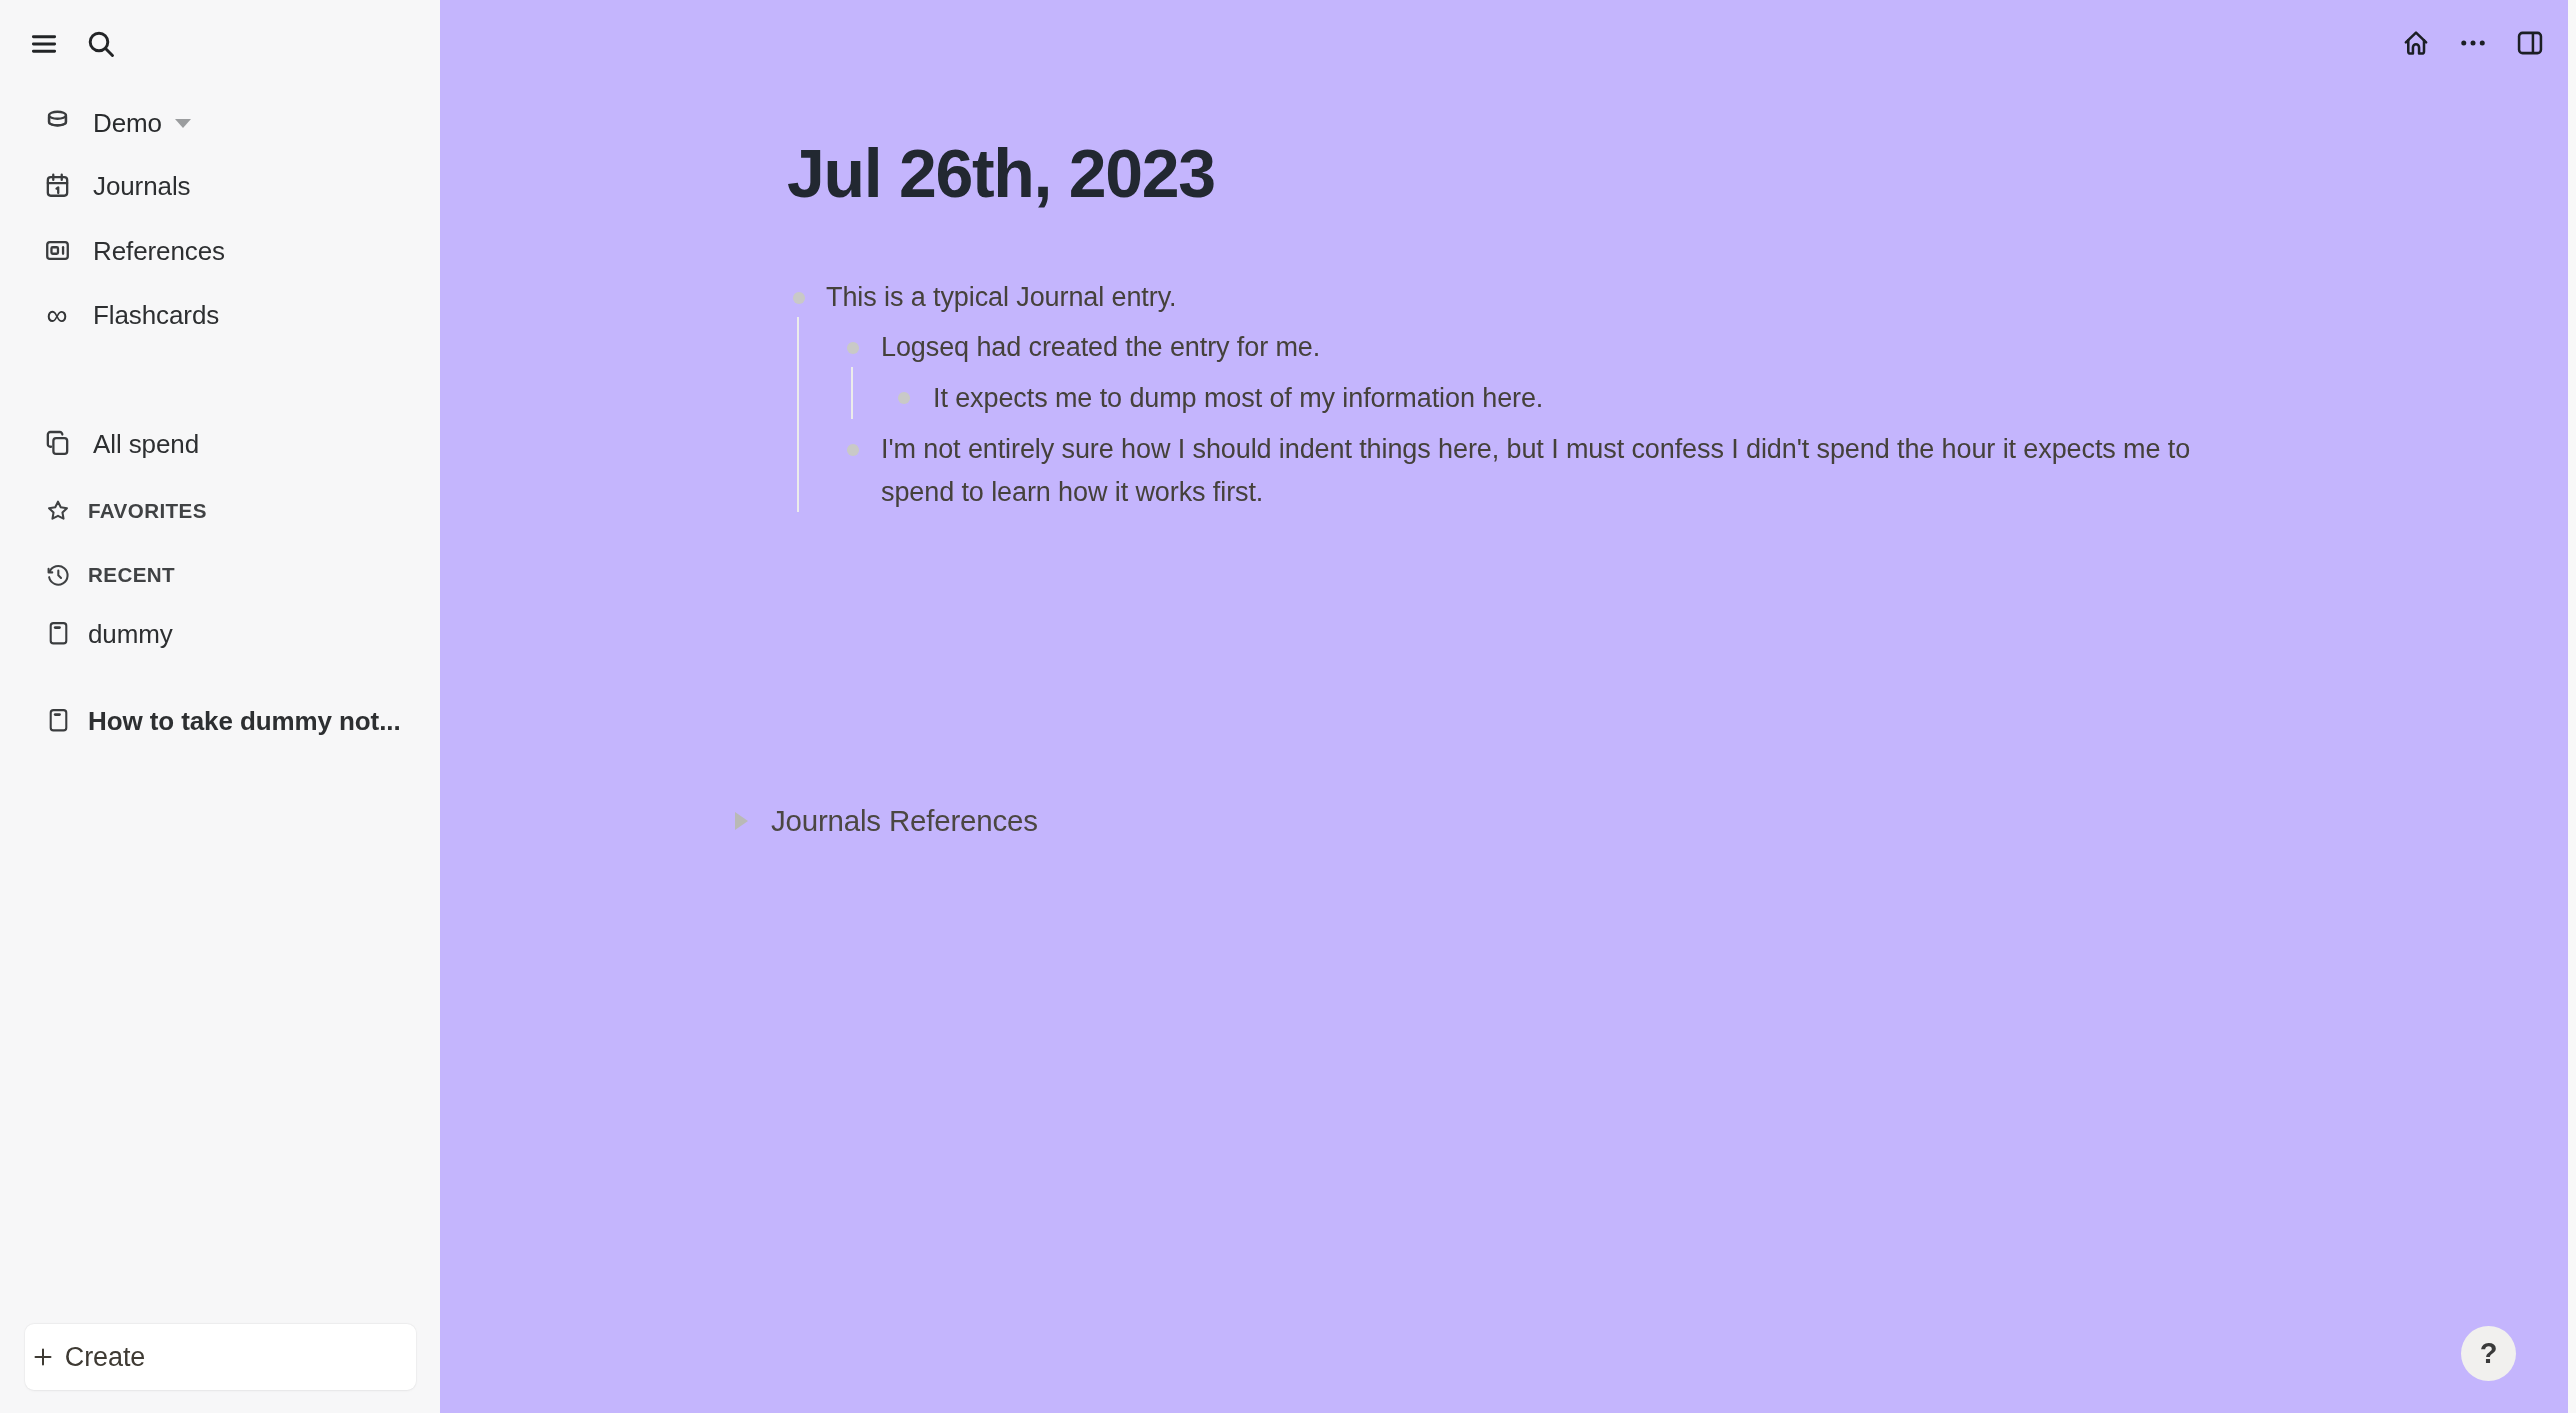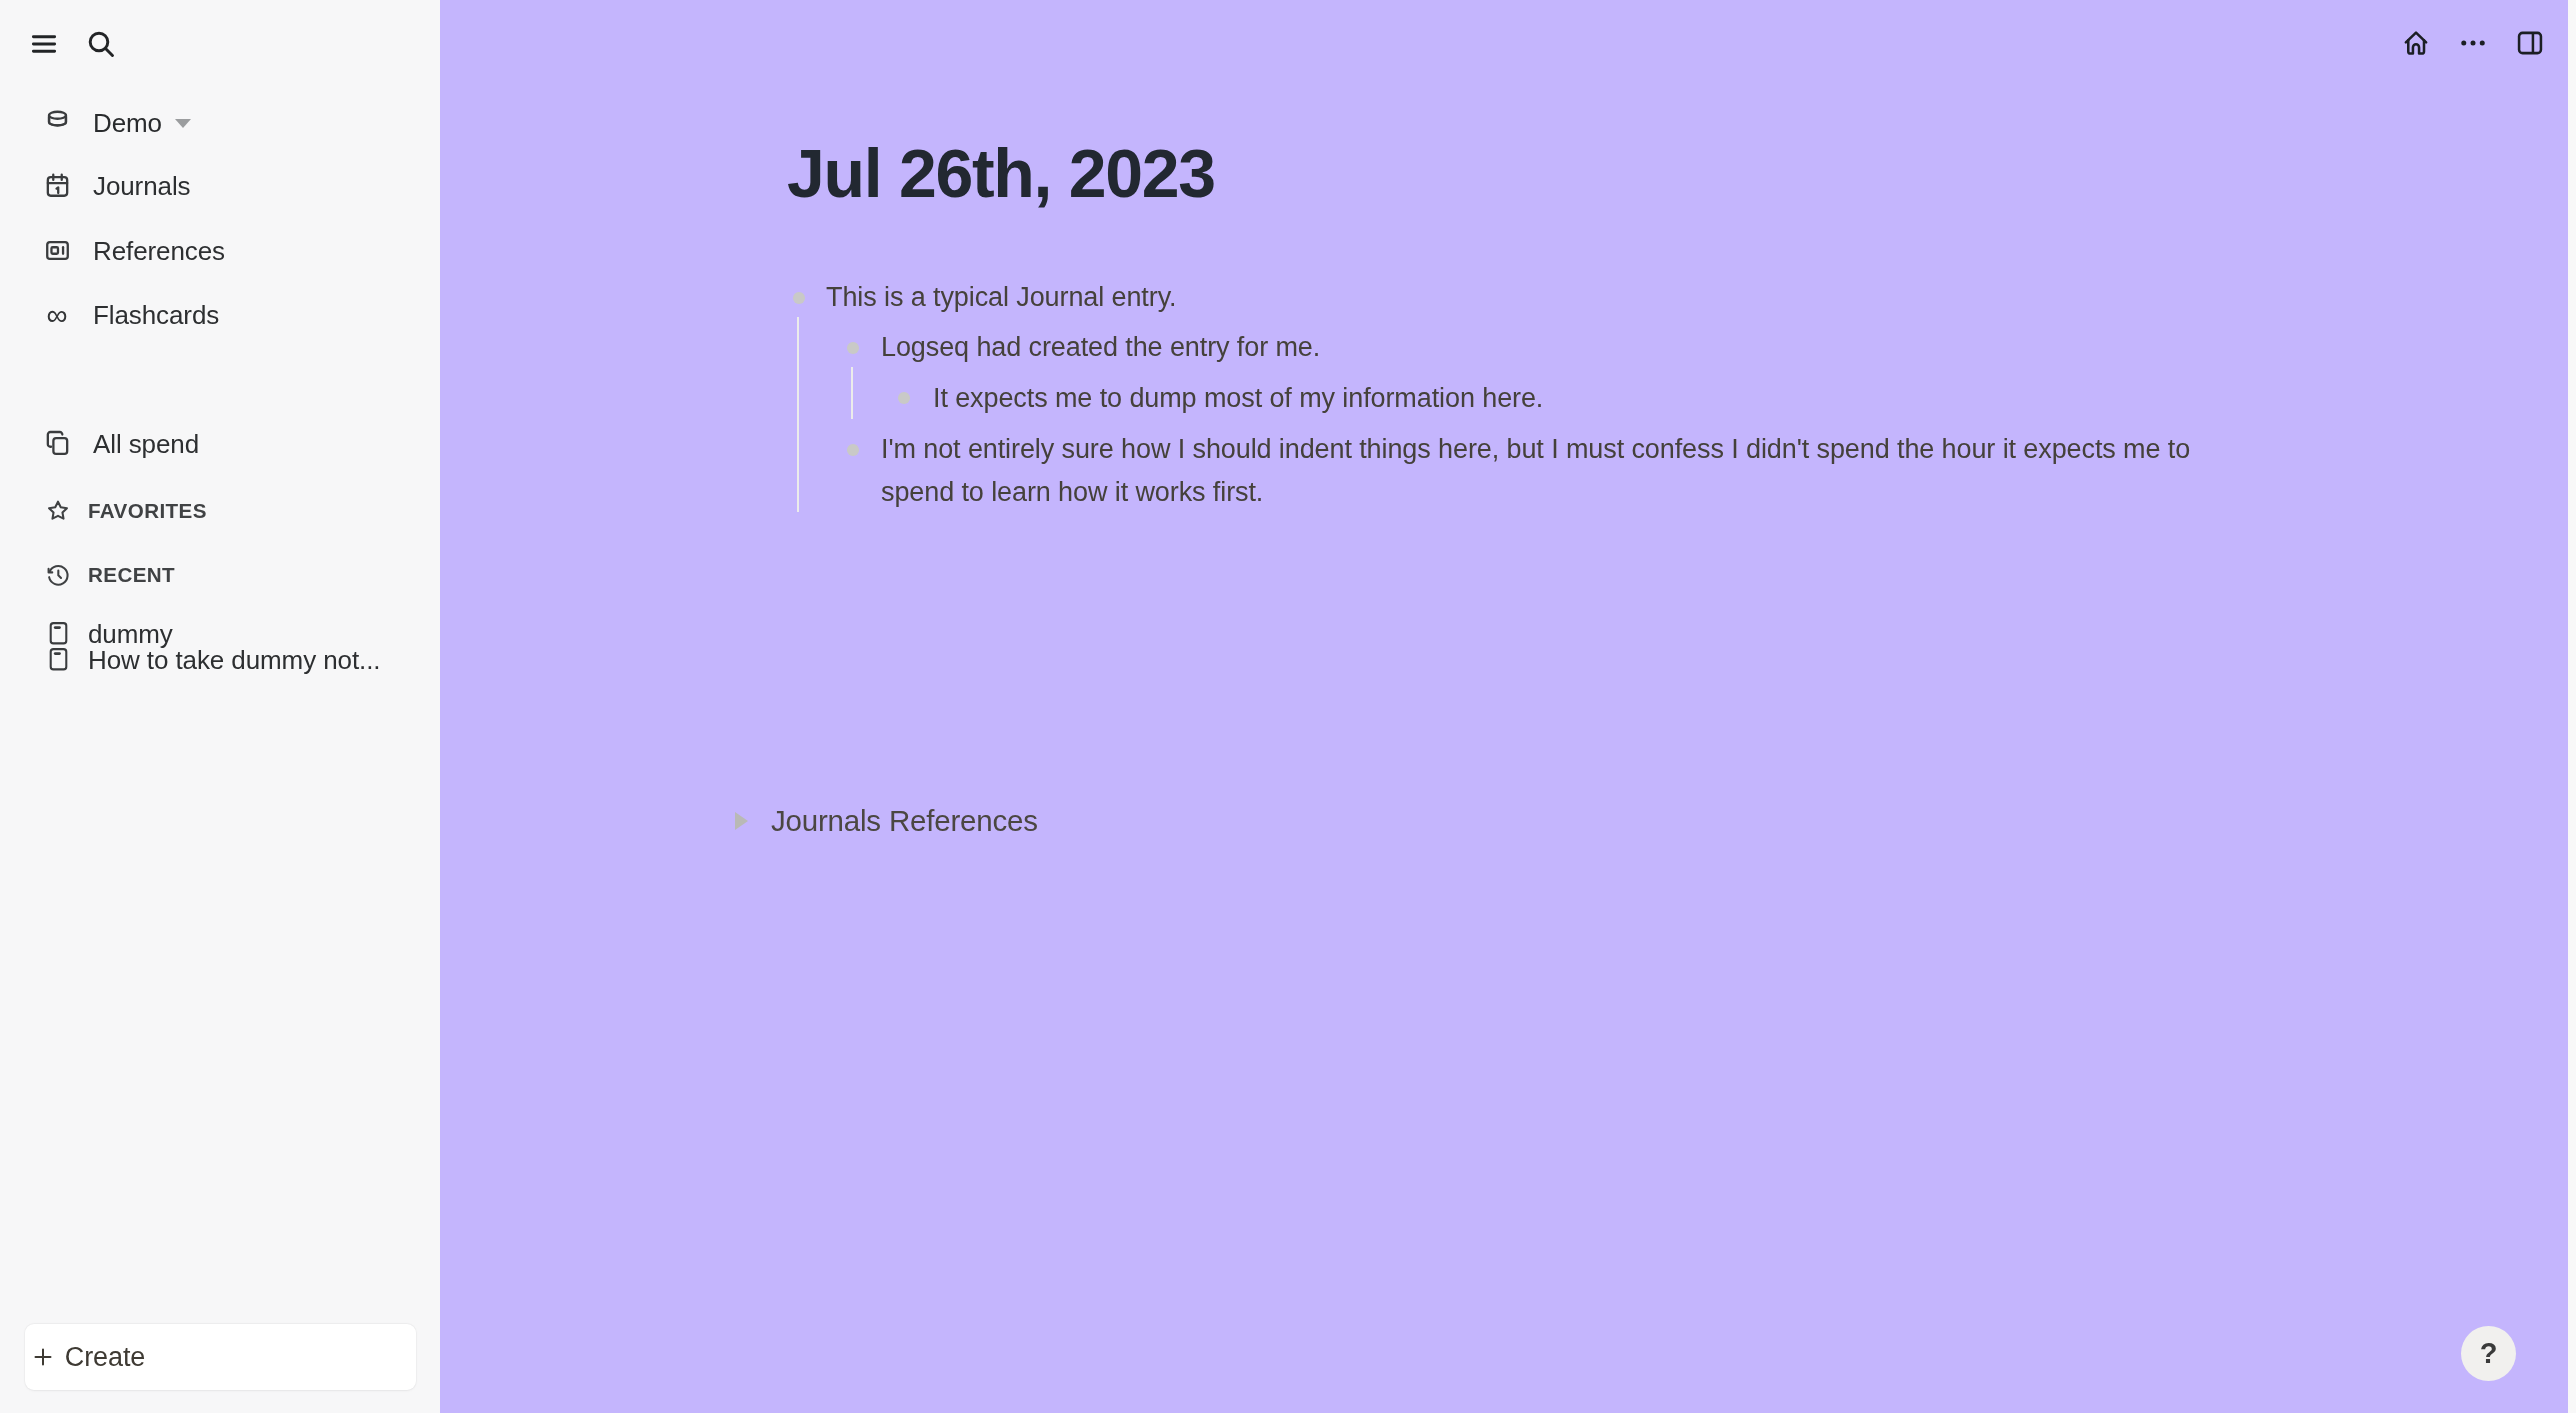--- a/index.html
+++ b/index.html
@@ -193,21 +193,21 @@
     <div class="sb-row recent" style="top:614px;">
       <span class="ic">
         <svg width="25" height="27" viewBox="0 0 24 26" fill="none" stroke="currentColor" stroke-width="2" stroke-linecap="round">
             <rect x="4.5" y="3" width="15" height="19.5" rx="2.6"></rect>
             <path d="M8.8 7.3h4.2" stroke-width="2.6"></path>
           </svg>
       </span>
       <span class="lbl">dummy</span>
     </div>
 
-    <div class="sb-row recent" style="top:640px;">
+    <div class="sb-row recent" style="top:701px;font-weight:bold;">
       <span class="ic">
         <svg width="25" height="27" viewBox="0 0 24 26" fill="none" stroke="currentColor" stroke-width="2" stroke-linecap="round">
             <rect x="4.5" y="3" width="15" height="19.5" rx="2.6"></rect>
             <path d="M8.8 7.3h4.2" stroke-width="2.6"></path>
           </svg>
       </span>
       <span class="lbl">How to take dummy not...</span>
     </div>
 
     <button class="create-btn">

